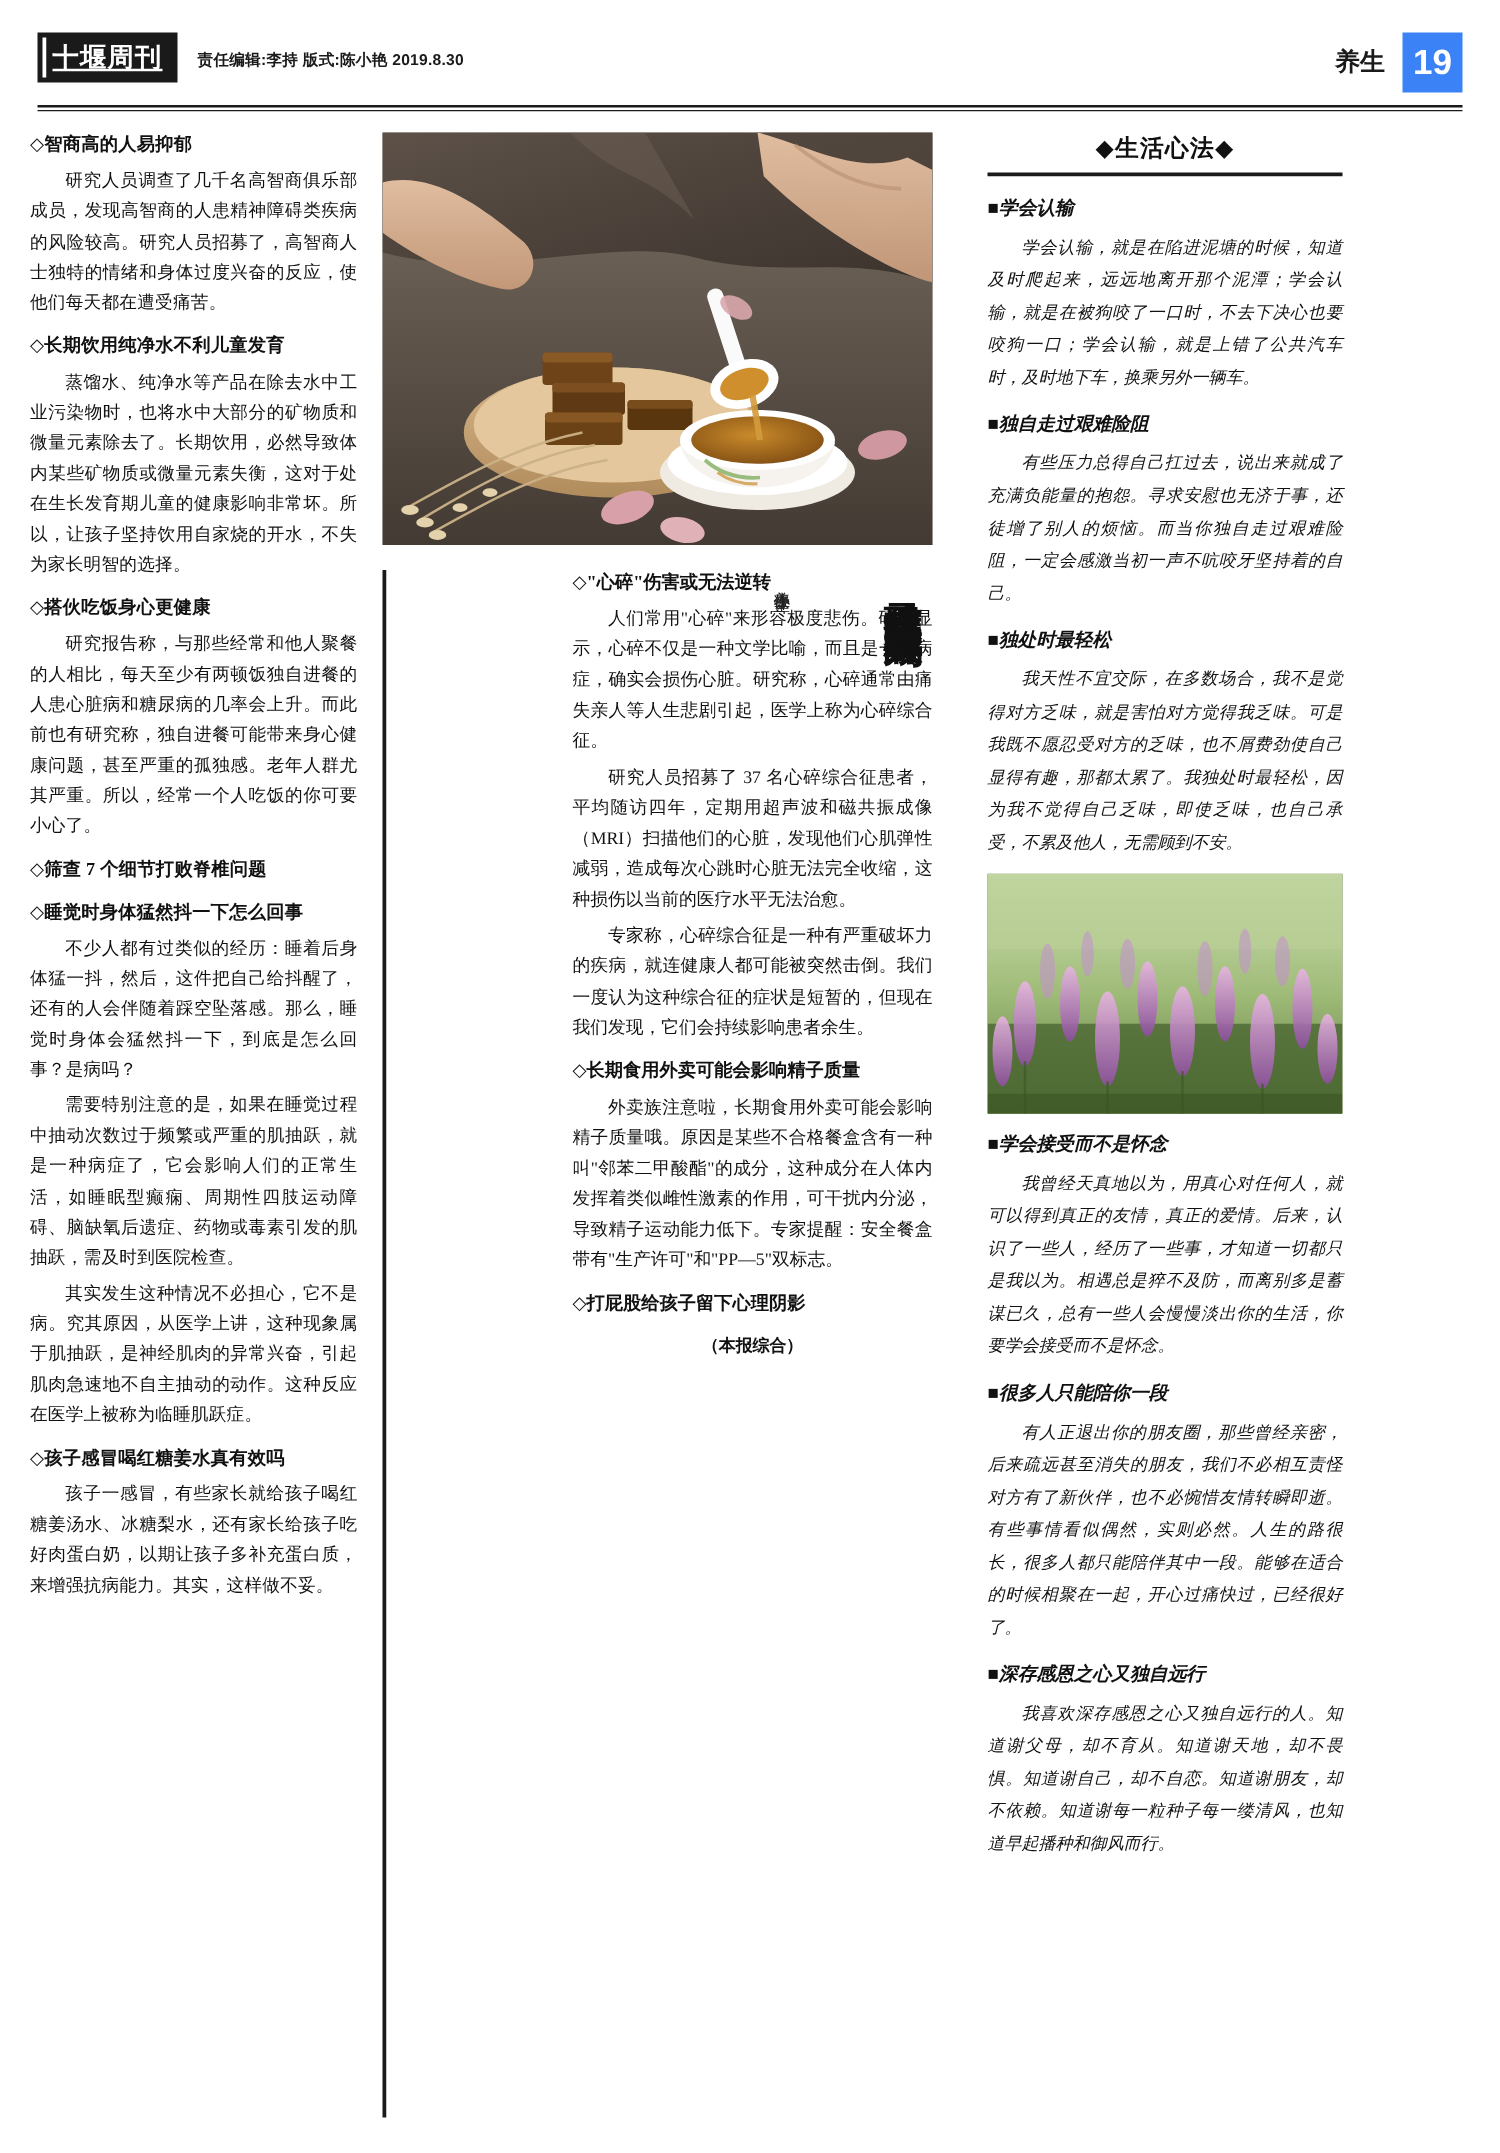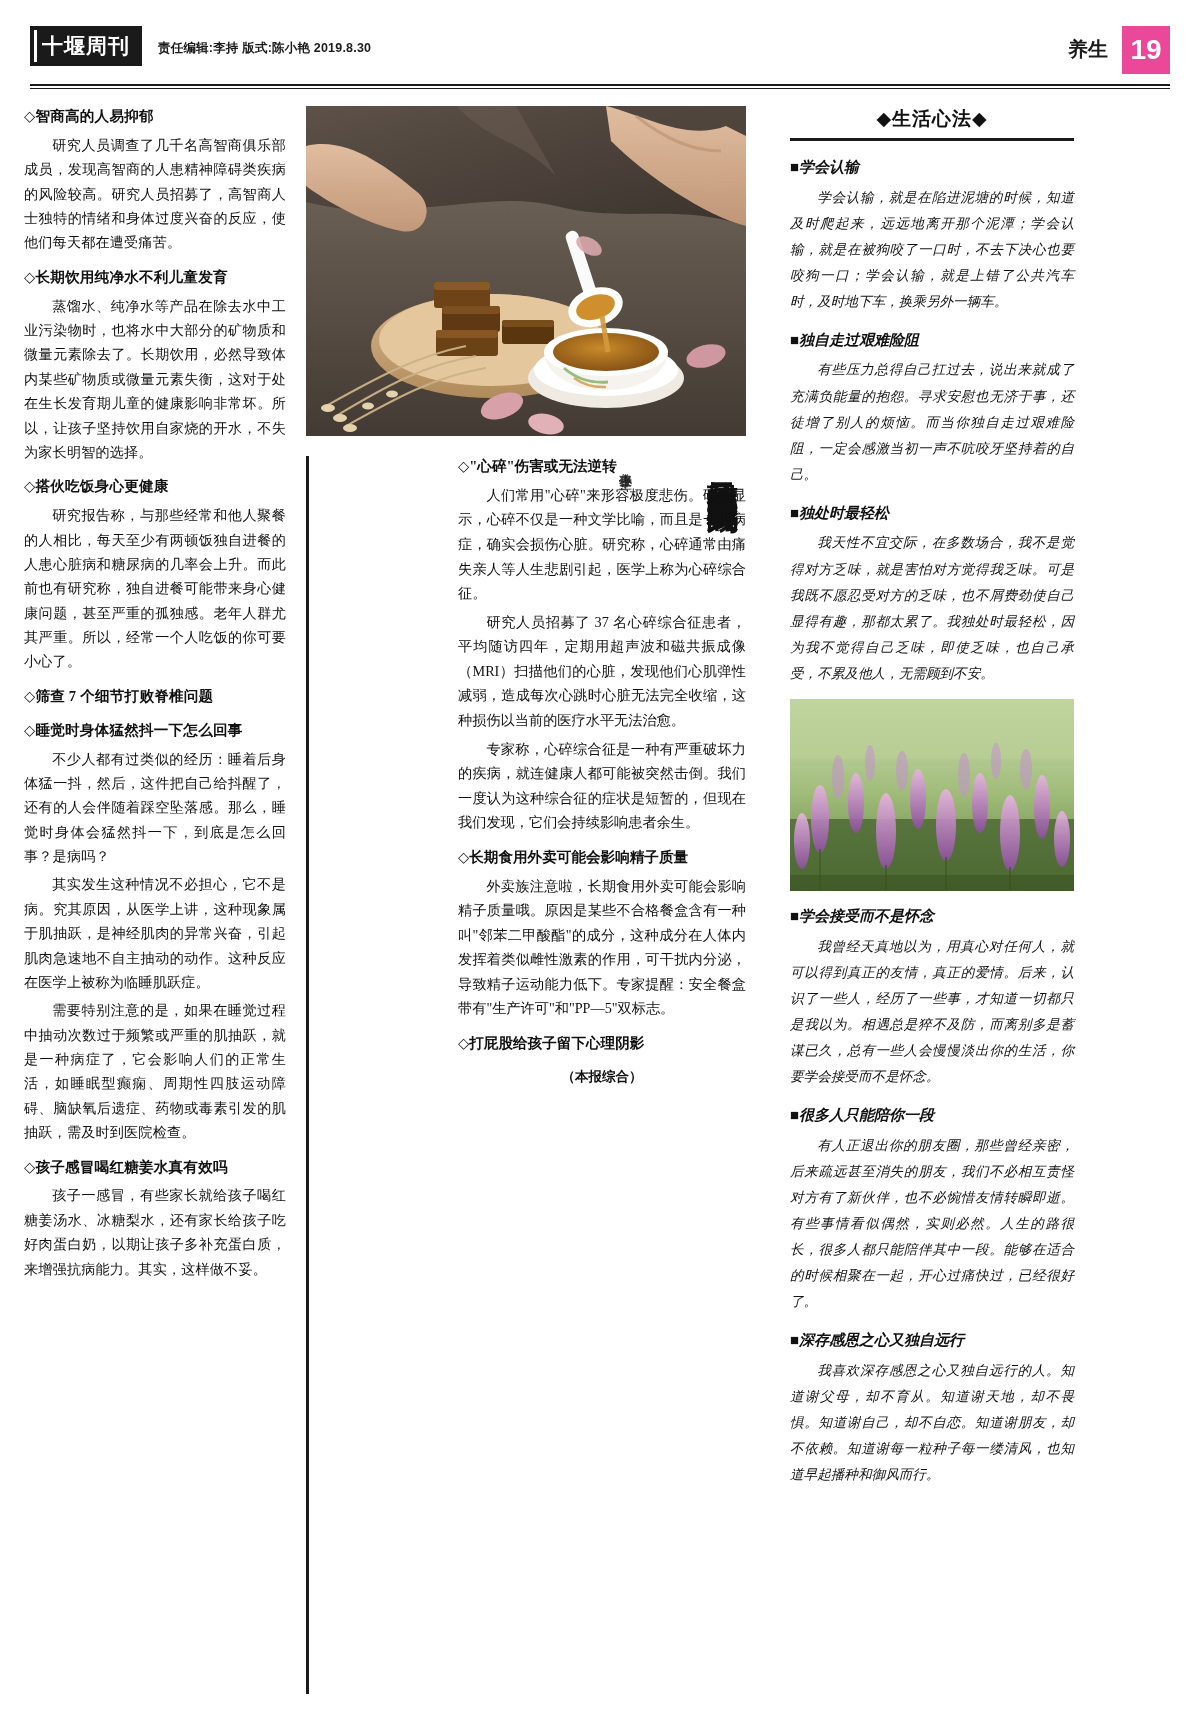--- a/index.html
+++ b/index.html
@@ -39,20 +39,21 @@
     height: 40px;
     background: #1a1a1a;
     color: #ffffff;
     display: flex;
     align-items: center;
     justify-content: center;
     font-family: "Liberation Serif", serif;
     font-weight: bold;
     font-size: 21px;
     letter-spacing: 1px;
+    text-decoration: underline;
   }
   .masthead-logo::before {
     content: "";
     position: absolute;
     left: 4px;
     top: 4px;
     bottom: 4px;
     width: 3px;
     background: #fff;
   }
@@ -73,21 +74,21 @@
     font-size: 20px;
     font-weight: bold;
     color: #1a1a1a;
   }
   .masthead-pagenum {
     position: absolute;
     right: 0;
     top: 0;
     width: 48px;
     height: 48px;
-    background: #ec4899;
+    background: #3b82f6;
     color: #fff;
     display: flex;
     align-items: center;
     justify-content: center;
     font-size: 28px;
     font-weight: bold;
     font-family: "Liberation Sans", sans-serif;
   }
   .masthead-rule {
     position: absolute;
@@ -270,22 +271,22 @@
       <h3 class="head-diamond">◇长期饮用纯净水不利儿童发育</h3>
       <p class="para">蒸馏水、纯净水等产品在除去水中工业污染物时，也将水中大部分的矿物质和微量元素除去了。长期饮用，必然导致体内某些矿物质或微量元素失衡，这对于处在生长发育期儿童的健康影响非常坏。所以，让孩子坚持饮用自家烧的开水，不失为家长明智的选择。</p>
 
       <h3 class="head-diamond">◇搭伙吃饭身心更健康</h3>
       <p class="para">研究报告称，与那些经常和他人聚餐的人相比，每天至少有两顿饭独自进餐的人患心脏病和糖尿病的几率会上升。而此前也有研究称，独自进餐可能带来身心健康问题，甚至严重的孤独感。老年人群尤其严重。所以，经常一个人吃饭的你可要小心了。</p>
 
       <h3 class="head-diamond">◇筛查 7 个细节打败脊椎问题</h3>
 
       <h3 class="head-diamond">◇睡觉时身体猛然抖一下怎么回事</h3>
       <p class="para">不少人都有过类似的经历：睡着后身体猛一抖，然后，这件把自己给抖醒了，还有的人会伴随着踩空坠落感。那么，睡觉时身体会猛然抖一下，到底是怎么回事？是病吗？</p>
+      <p class="para">需要特别注意的是，如果在睡觉过程中抽动次数过于频繁或严重的肌抽跃，就是一种病症了，它会影响人们的正常生活，如睡眠型癫痫、周期性四肢运动障碍、脑缺氧后遗症、药物或毒素引发的肌抽跃，需及时到医院检查。</p>
       <p class="para">其实发生这种情况不必担心，它不是病。究其原因，从医学上讲，这种现象属于肌抽跃，是神经肌肉的异常兴奋，引起肌肉急速地不自主抽动的动作。这种反应在医学上被称为临睡肌跃症。</p>
-      <p class="para">需要特别注意的是，如果在睡觉过程中抽动次数过于频繁或严重的肌抽跃，就是一种病症了，它会影响人们的正常生活，如睡眠型癫痫、周期性四肢运动障碍、脑缺氧后遗症、药物或毒素引发的肌抽跃，需及时到医院检查。</p>
 
       <h3 class="head-diamond">◇孩子感冒喝红糖姜水真有效吗</h3>
       <p class="para">孩子一感冒，有些家长就给孩子喝红糖姜汤水、冰糖梨水，还有家长给孩子吃好肉蛋白奶，以期让孩子多补充蛋白质，来增强抗病能力。其实，这样做不妥。</p>
     </div>
   </div>
 
   <div class="col col-2">
     <div class="feature-photo">
       <svg viewBox="0 0 440 330" preserveAspectRatio="xMidYMid slice" aria-hidden="true">
         <defs>

